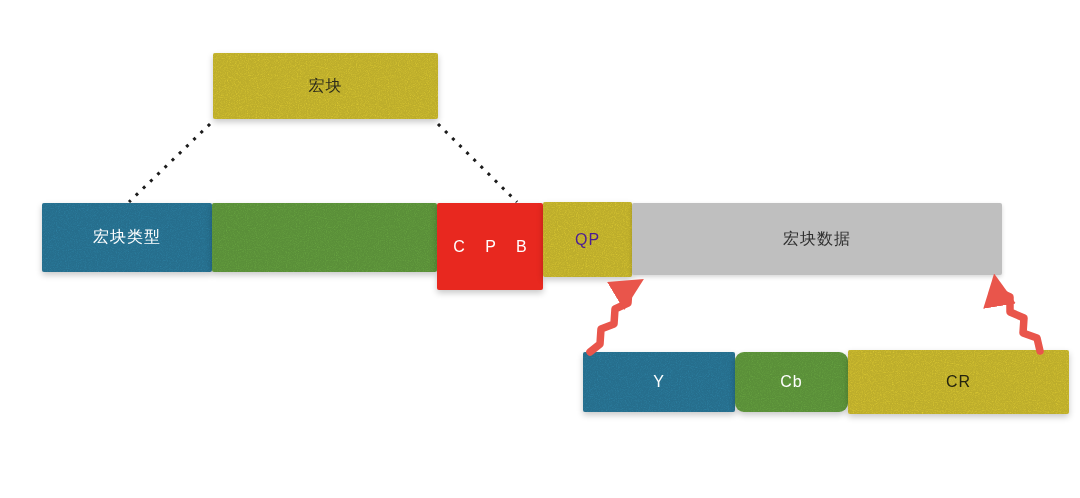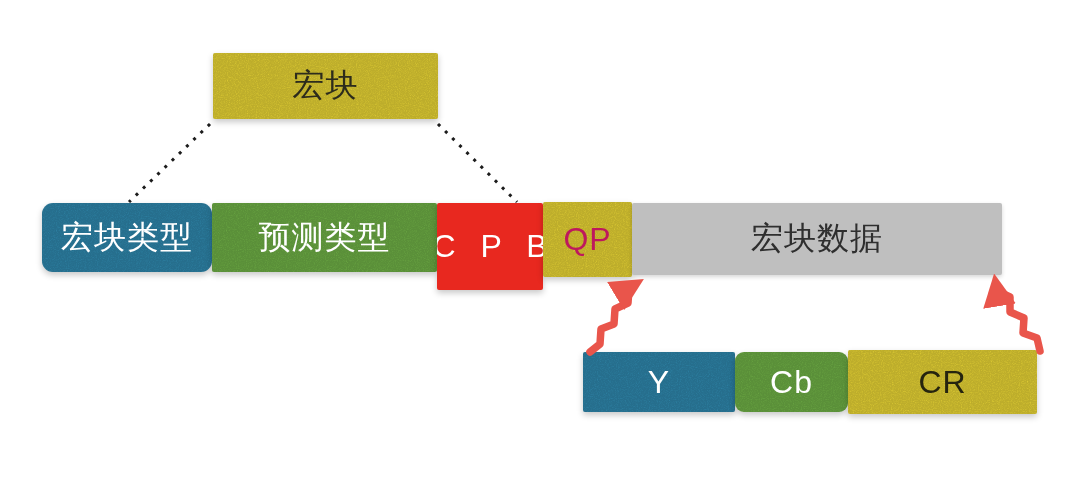--- a/index.html
+++ b/index.html
@@ -20,35 +20,35 @@
     display: flex;
     align-items: center;
     justify-content: center;
     border-radius: 2px;
     box-shadow: 0 3px 6px rgba(0,0,0,0.22);
     overflow: hidden;
   }
   .box .label {
     position: relative;
     z-index: 2;
-    font-size: 32px;
+    font-size: 16px;
     letter-spacing: 1px;
     white-space: nowrap;
   }
   .top-box     { left: 213px; top: 53px;  width: 225px; height: 66px; }
   .f-mbtype    { left: 42px;  top: 203px; width: 170px; height: 69px; }
   .f-predtype  { left: 212px; top: 203px; width: 225px; height: 69px; }
   .f-cpb       { left: 437px; top: 203px; width: 106px; height: 87px; }
   .f-cpb .label{ letter-spacing: 8px; padding-left: 8px; }
   .f-qp        { left: 543px; top: 202px; width: 89px;  height: 75px; }
   .f-mbdata    { left: 632px; top: 203px; width: 370px; height: 72px;
                  box-shadow: 0 2px 4px rgba(0,0,0,0.16); }
   .d-y         { left: 583px; top: 352px; width: 152px; height: 60px; }
   .d-cb        { left: 735px; top: 352px; width: 113px; height: 60px; }
-  .d-cr        { left: 848px; top: 350px; width: 189px; height: 64px; }
+  .d-cr        { left: 848px; top: 350px; width: 221px; height: 64px; }
   .noise {
     position: absolute;
     inset: 0;
     width: 100%;
     height: 100%;
     opacity: 0.16;
     z-index: 1;
     pointer-events: none;
   }
   .overlay {
@@ -76,43 +76,42 @@
   </svg>
 
   <div class="box top-box" style="background-color: rgb(226, 207, 52);">
     <svg class="noise" aria-hidden="true">
       <rect width="100%" height="100%" filter="url(#grain)"></rect>
     </svg>
     <span class="label" style="color: rgb(45, 44, 28);">宏块</span>
   </div>
 
   <div>
-    <div class="box f-mbtype" style="background-color: rgb(46, 132, 168); border-radius: 11px;">
+    <div class="box f-mbtype" style="background-color: rgb(46, 132, 168);">
       <svg class="noise" aria-hidden="true">
         <rect width="100%" height="100%" filter="url(#grain)"></rect>
       </svg>
       <span class="label" style="color: rgb(255, 255, 255);">宏块类型</span>
     </div>
 
     <div class="box f-predtype" style="background-color: rgb(108, 171, 68);">
       <svg class="noise" aria-hidden="true">
         <rect width="100%" height="100%" filter="url(#grain)"></rect>
       </svg>
-      <span class="label" style="color: rgb(255, 255, 255);">预测类型</span>
     </div>
 
     <div class="box f-cpb" style="background-color: rgb(232, 40, 31);">
       <span class="label" style="color: rgb(255, 255, 255);">C P B</span>
     </div>
 
     <div class="box f-qp" style="background-color: rgb(226, 207, 52);">
       <svg class="noise" aria-hidden="true">
         <rect width="100%" height="100%" filter="url(#grain)"></rect>
       </svg>
-      <span class="label" style="color: #be185d;">QP</span>
+      <span class="label" style="color: #4c1d95;">QP</span>
     </div>
 
     <div class="box f-mbdata" style="background-color: rgb(191, 191, 191);">
       <span class="label" style="color: rgb(47, 47, 47);">宏块数据</span>
     </div>
   </div>
 
   <div>
     <div class="box d-y" style="background-color: rgb(46, 132, 168);">
       <svg class="noise" aria-hidden="true">

